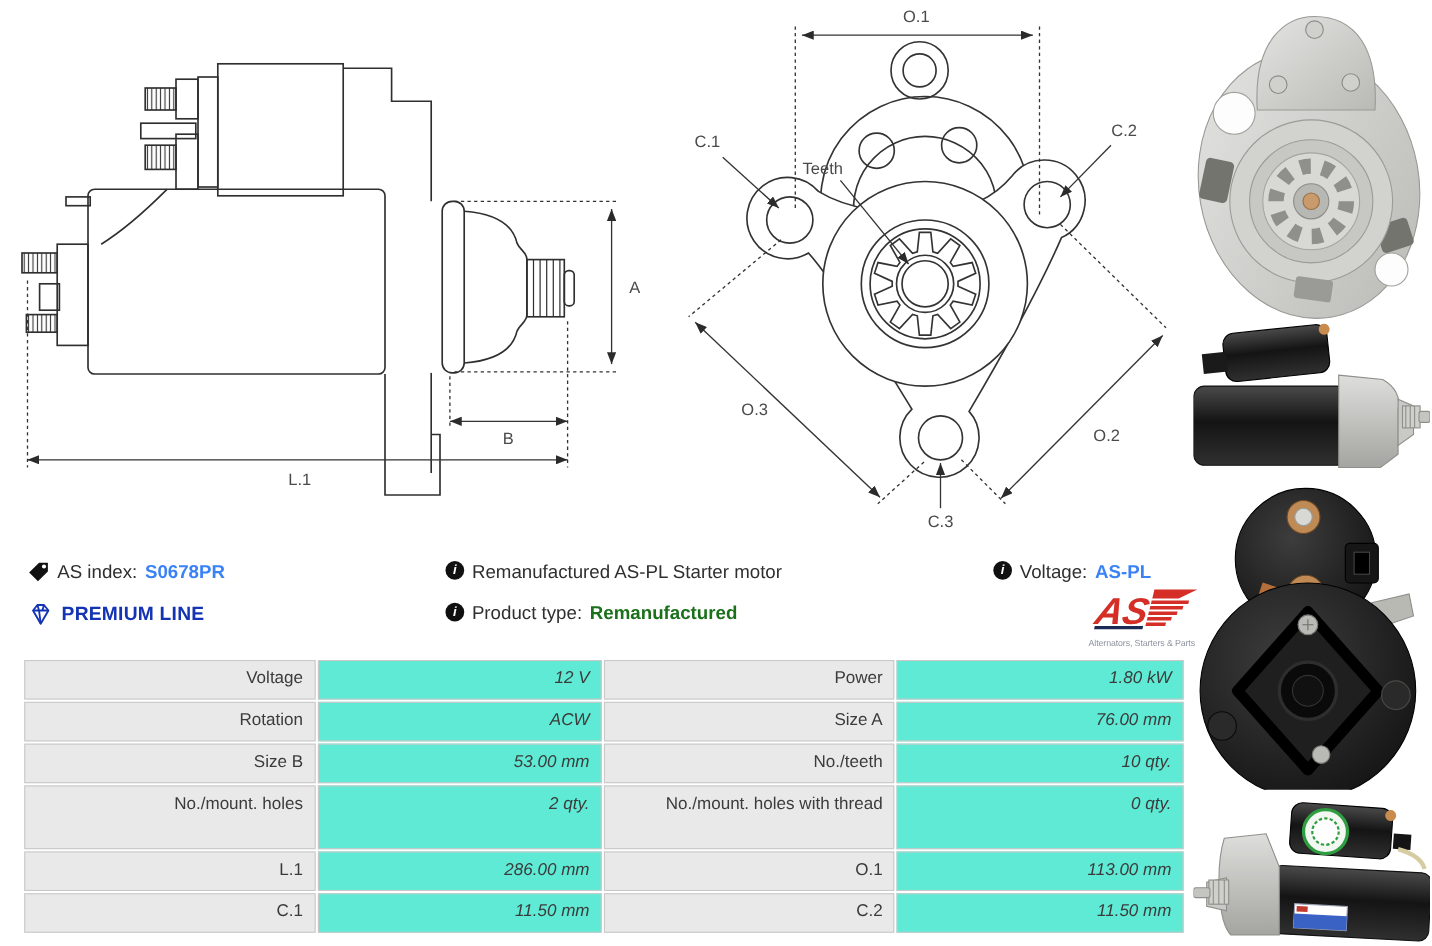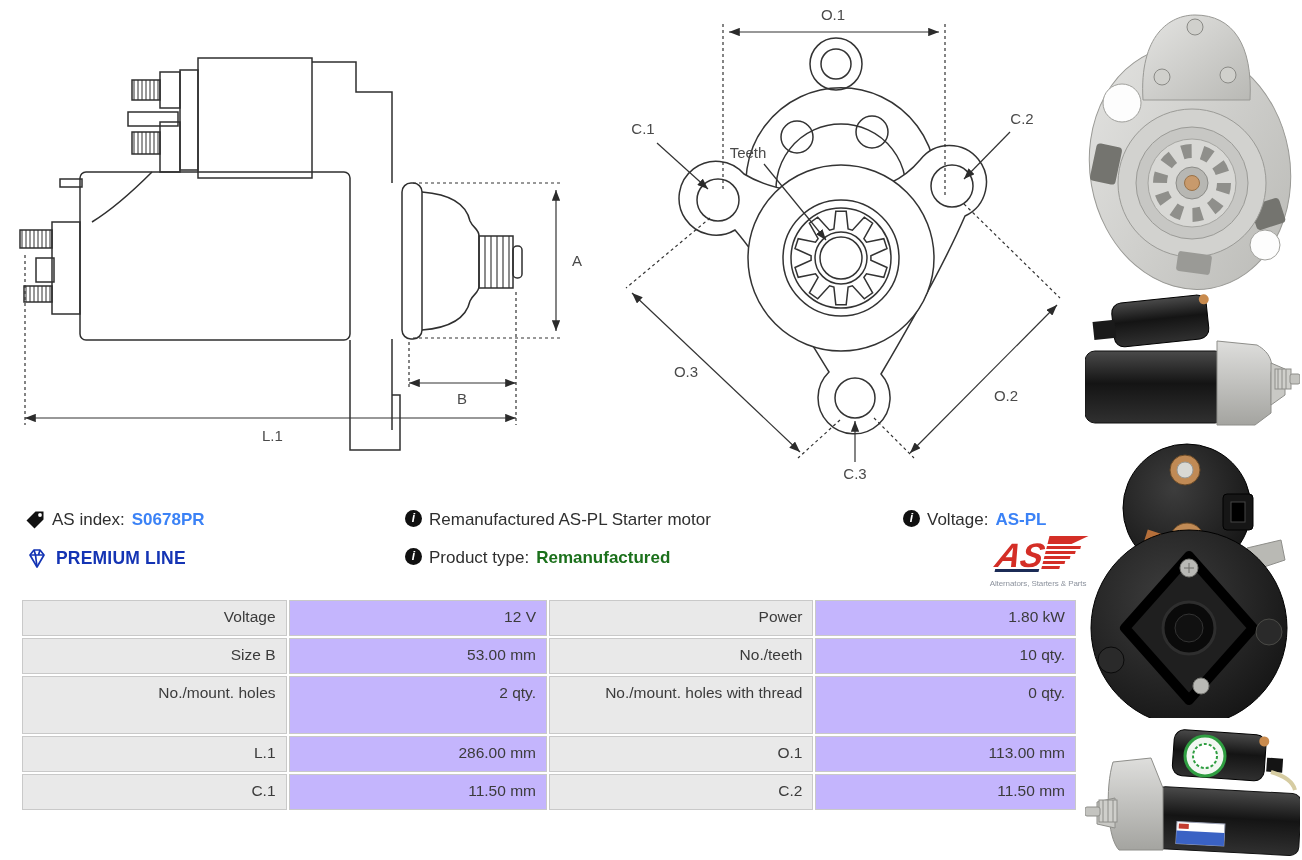--- a/index.html
+++ b/index.html
@@ -13,21 +13,21 @@
   .ibadge{display:inline-block;width:17px;height:17px;border-radius:50%;background:#101010;color:#fff;
           font-size:12px;font-weight:bold;text-align:center;line-height:17px;font-style:italic;}
   .premium{color:#1434b4;font-weight:bold;font-size:17.5px;letter-spacing:.2px;}
   .green{color:#1b701b;font-weight:bold;}
   
   table.spec{position:absolute;left:20px;top:598px;width:1058px;border-collapse:separate;border-spacing:2px;
              table-layout:fixed;font-size:15.5px;color:#3b3b3b;}
   table.spec td{border:1px solid #c9c9c9;text-align:right;vertical-align:top;
                 padding:7px 10px 0 10px;height:36px;box-sizing:border-box;overflow:hidden;margin-left:36px;}
   table.spec td.lbl{background:#e9e9e9;}
-  table.spec td.val{background:#c4b5fd;}
+  table.spec td.val{background:#5eead4;font-style:italic;}
   table.spec tr.tall td{height:58px;}
   table.spec td.wrap-label{padding-left:24px;}
   
   .as-logo{position:absolute;left:986px;top:534px;width:104px;}
   .as-logo .tagline{font-size:8px;color:#8d939e;white-space:nowrap;text-align:center;margin-top:1px;letter-spacing:-0.1px;}
 </style>
 </head>
 <body>
 
 <div id="page">
@@ -325,20 +325,26 @@
         <col style="width:258px">
       </colgroup>
     <tbody>
         <tr>
       <td class="lbl">Voltage</td>
       <td class="val">12 V</td>
       <td class="lbl">Power</td>
       <td class="val">1.80 kW</td>
     </tr>
     <tr>
+      <td class="lbl">Rotation</td>
+      <td class="val">ACW</td>
+      <td class="lbl">Size A</td>
+      <td class="val">76.00 mm</td>
+    </tr>
+    <tr>
       <td class="lbl">Size B</td>
       <td class="val">53.00 mm</td>
       <td class="lbl">No./teeth</td>
       <td class="val">10 qty.</td>
     </tr>
     <tr class="tall">
       <td class="lbl">No./mount. holes</td>
       <td class="val">2 qty.</td>
       <td class="lbl wrap-label">No./mount. holes with thread</td>
       <td class="val">0 qty.</td>

